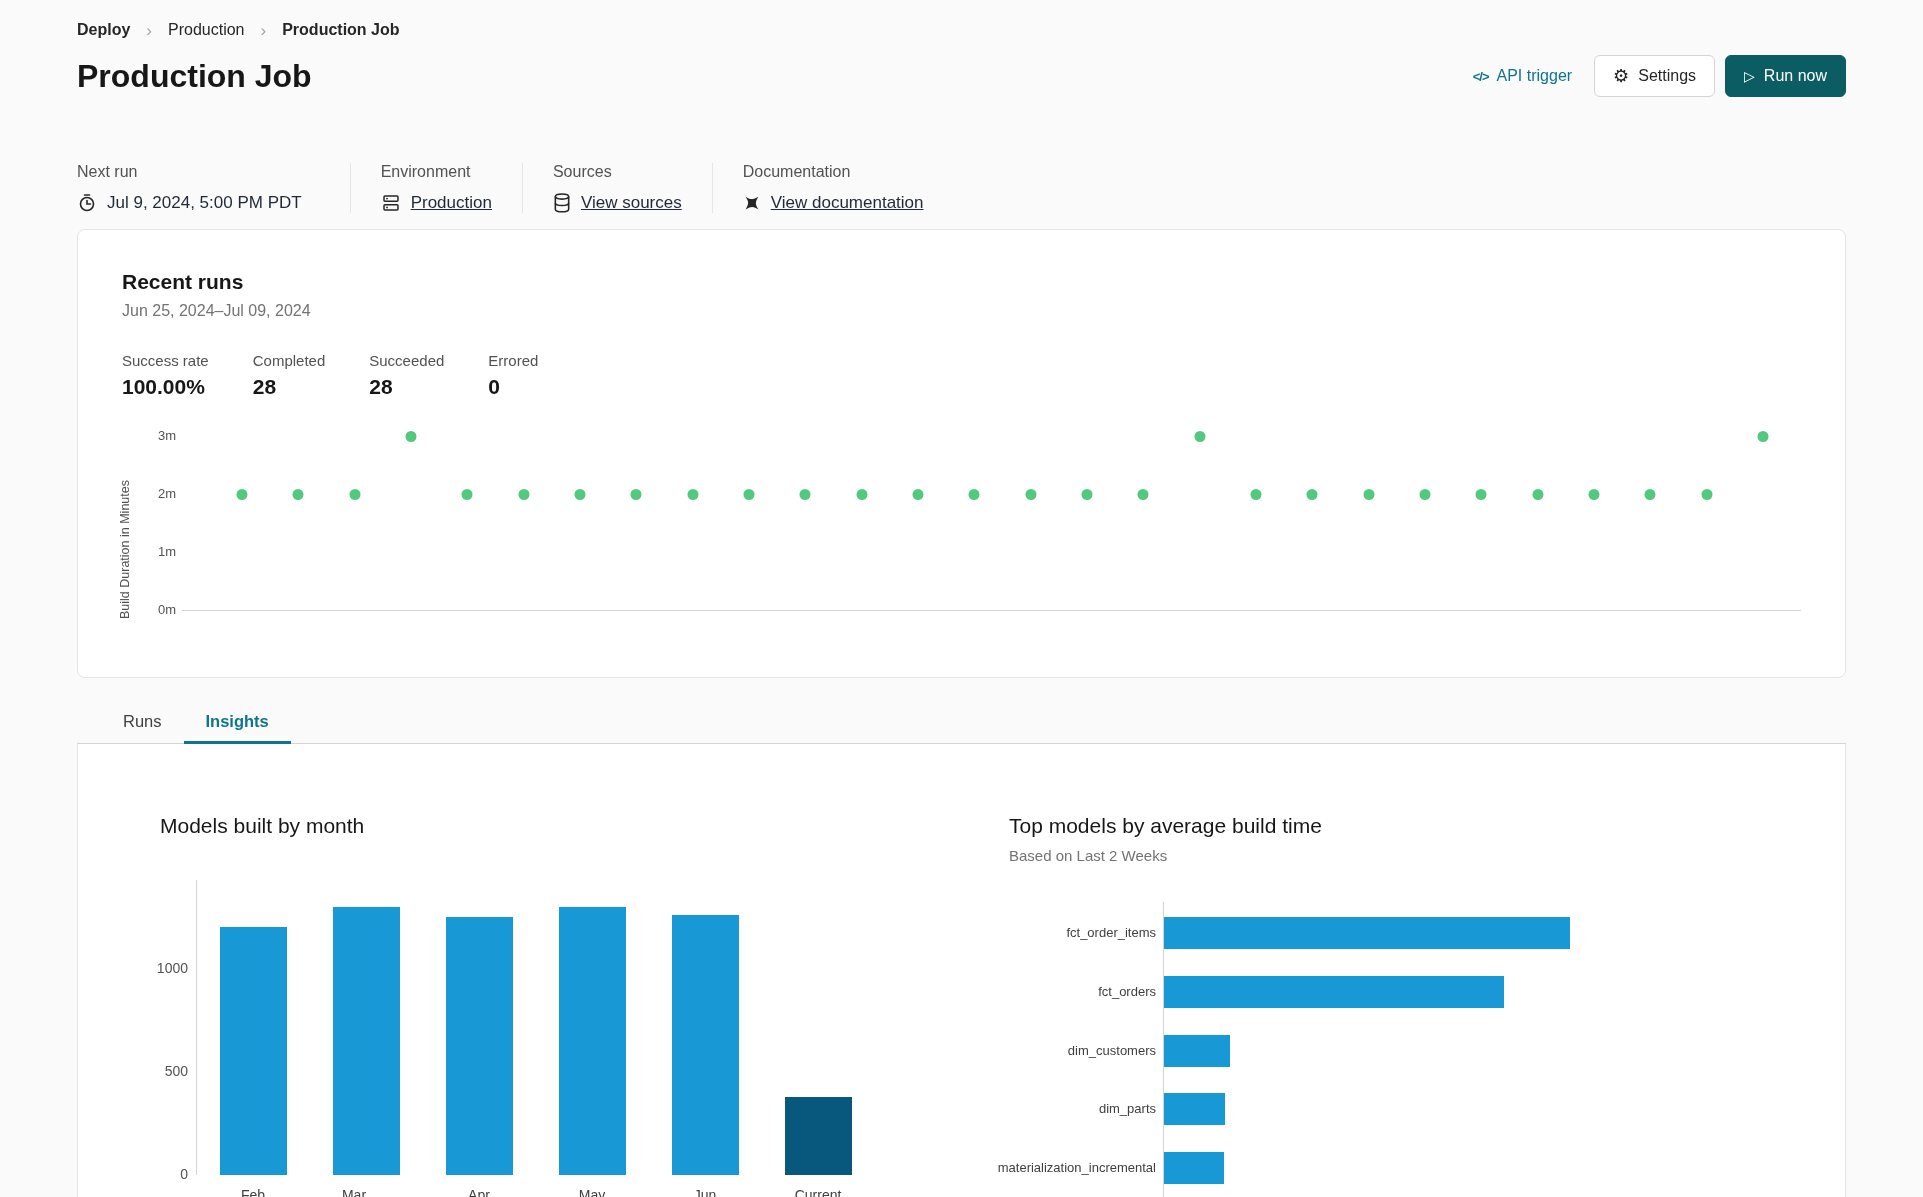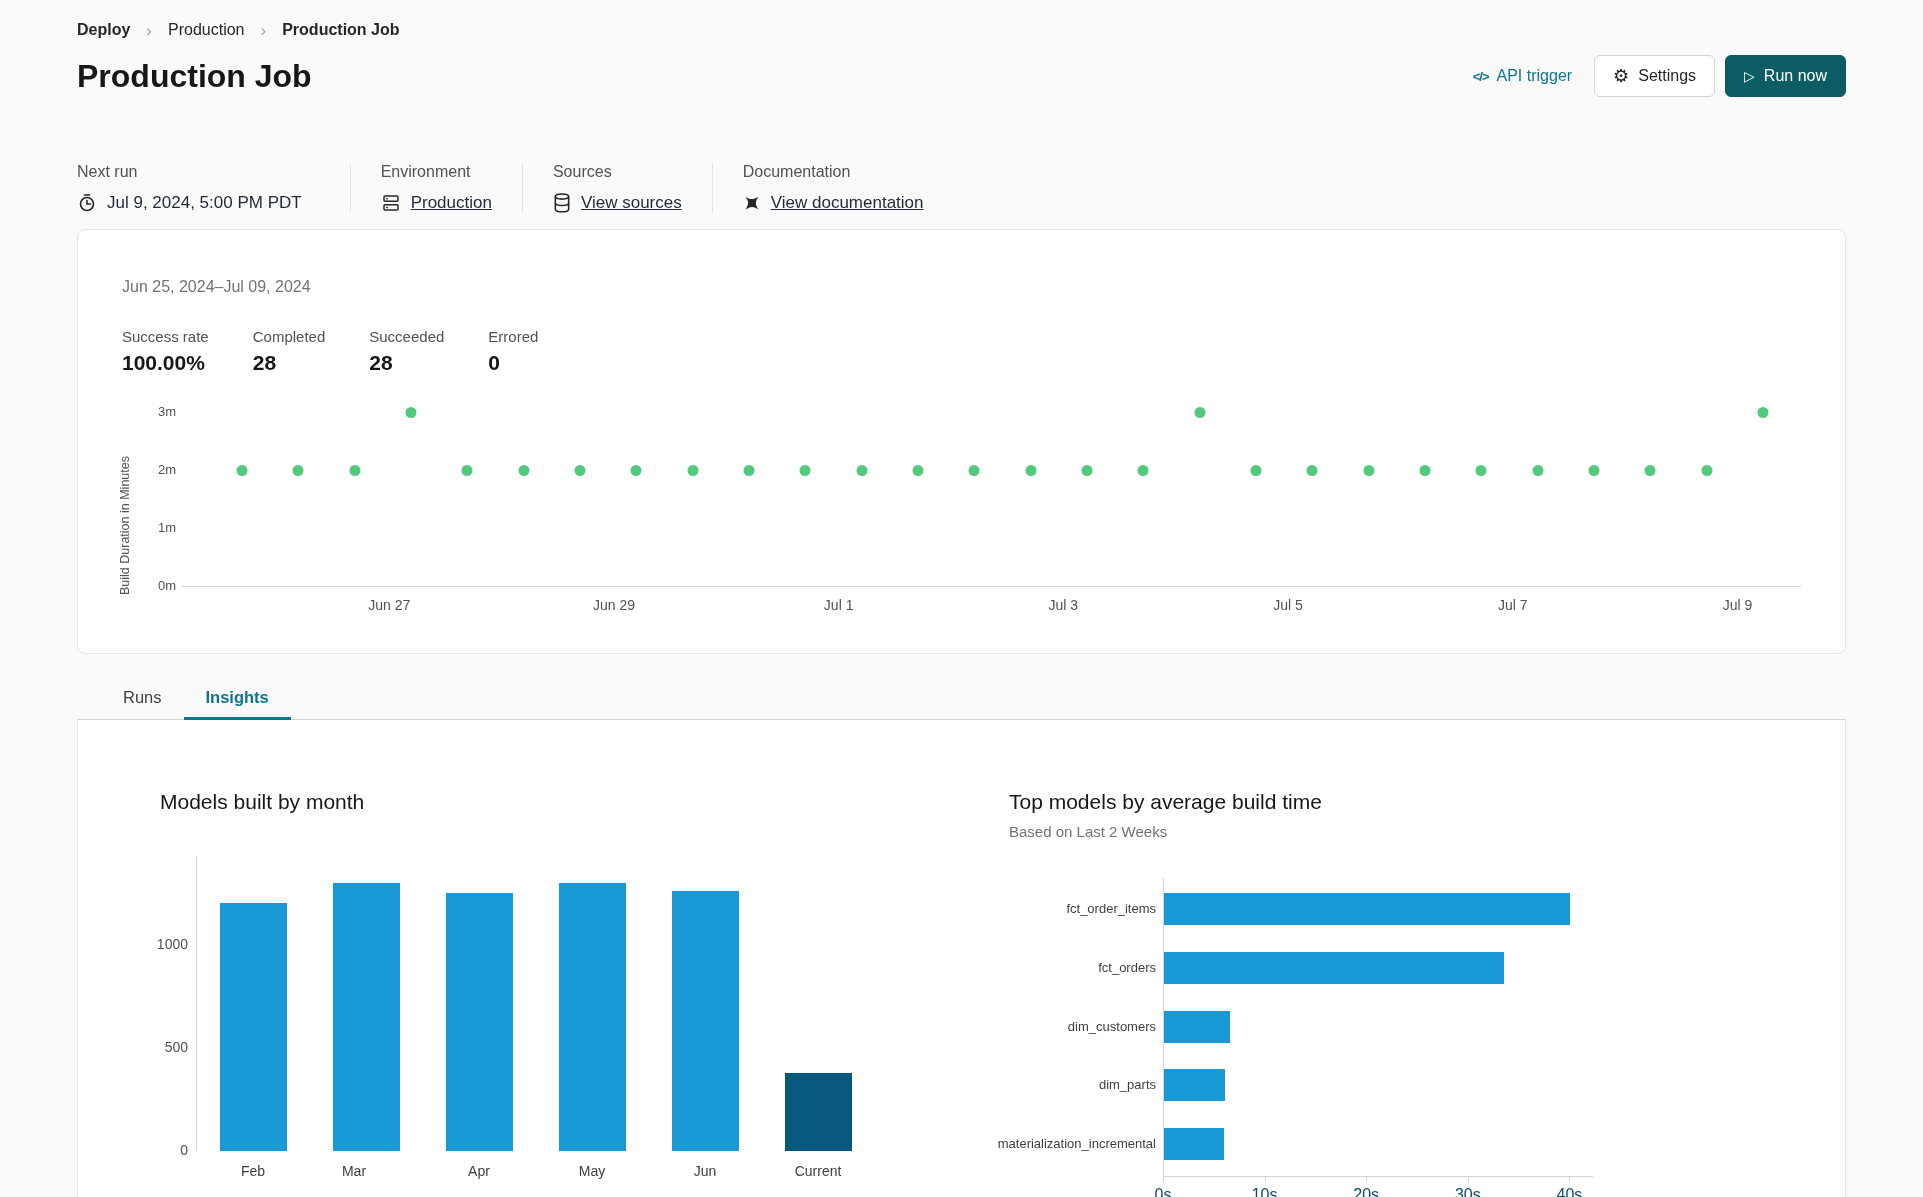--- a/index.html
+++ b/index.html
@@ -159,20 +159,21 @@
             <svg width="18" height="18" viewBox="0 0 16 16">
               <path transform="rotate(45 8 8)" d="M8 0C8.7 2.9 9.5 4.7 10.7 5.8C11.9 6.9 13.6 7.5 16 8C13.6 8.5 11.9 9.1 10.7 10.2C9.5 11.3 8.7 13.1 8 16C7.3 13.1 6.5 11.3 5.3 10.2C4.1 9.1 2.4 8.5 0 8C2.4 7.5 4.1 6.9 5.3 5.8C6.5 4.7 7.3 2.9 8 0Z" fill="#262626"></path>
             </svg>
           </span>
           <span class="link">View documentation</span>
         </div>
       </div>
     </div>
 
   <section class="card">
+    <h2 class="card-title">Recent runs</h2>
     <div class="date-range">Jun 25, 2024–Jul 09, 2024</div>
     <div class="stats" id="stats">
         <div class="stat">
           <div class="stat-label">Success rate</div>
           <div class="stat-value">100.00%</div>
         </div>
         <div class="stat">
           <div class="stat-label">Completed</div>
           <div class="stat-value">28</div>
         </div>
@@ -216,29 +217,20 @@
           <div class="dot" style="left: 66.34%; bottom: 110.5px; background: rgb(83, 201, 126);"></div>
           <div class="dot" style="left: 69.82%; bottom: 110.5px; background: rgb(83, 201, 126);"></div>
           <div class="dot" style="left: 73.3%; bottom: 110.5px; background: rgb(83, 201, 126);"></div>
           <div class="dot" style="left: 76.78%; bottom: 110.5px; background: rgb(83, 201, 126);"></div>
           <div class="dot" style="left: 80.26%; bottom: 110.5px; background: rgb(83, 201, 126);"></div>
           <div class="dot" style="left: 83.74%; bottom: 110.5px; background: rgb(83, 201, 126);"></div>
           <div class="dot" style="left: 87.22%; bottom: 110.5px; background: rgb(83, 201, 126);"></div>
           <div class="dot" style="left: 90.7%; bottom: 110.5px; background: rgb(83, 201, 126);"></div>
           <div class="dot" style="left: 94.18%; bottom: 110.5px; background: rgb(83, 201, 126);"></div>
           <div class="dot" style="left: 97.66%; bottom: 168.5px; background: rgb(83, 201, 126);"></div>
-        </div>
-      <div class="scatter-xlabels" id="scatter-xlabels">
-          <div class="scatter-xtick" style="left: 12.8%;">Jun 27</div>
-          <div class="scatter-xtick" style="left: 26.68%;">Jun 29</div>
-          <div class="scatter-xtick" style="left: 40.56%;">Jul 1</div>
-          <div class="scatter-xtick" style="left: 54.44%;">Jul 3</div>
-          <div class="scatter-xtick" style="left: 68.32%;">Jul 5</div>
-          <div class="scatter-xtick" style="left: 82.2%;">Jul 7</div>
-          <div class="scatter-xtick" style="left: 96.08%;">Jul 9</div>
         </div>
     </div>
   </section>
 
   <div class="tabs" id="tabs">
       <div class="tab">Runs</div>
       <div class="tab active">Insights</div>
     </div>
 
   <section class="insights-panel" id="insights-panel">

